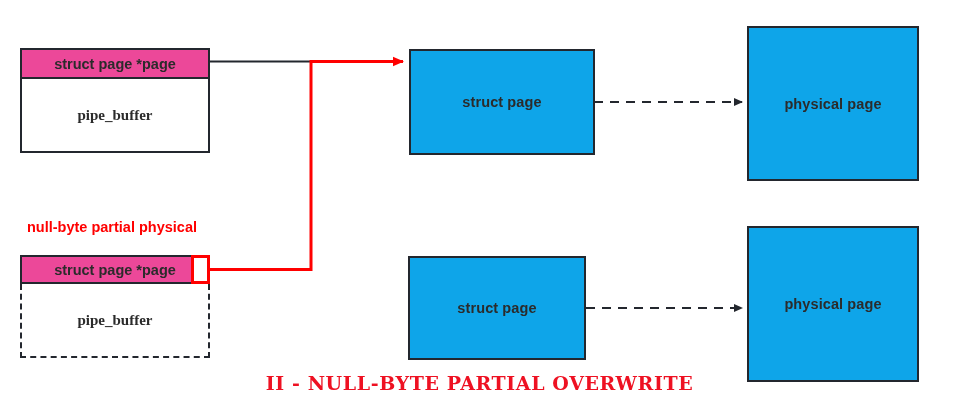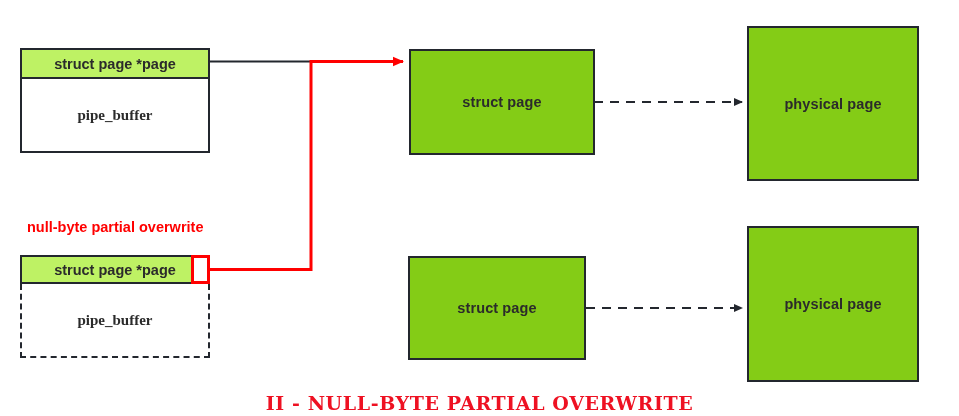--- a/index.html
+++ b/index.html
@@ -15,21 +15,21 @@
     width: 959px;
     height: 416px;
     background: #ffffff;
     overflow: hidden;
   }
 
   
   .box {
     position: absolute;
     box-sizing: border-box;
-    background: #84cc16;
+    background: #0ea5e9;
     border: 2px solid #23272e;
   }
   .box-label {
     position: absolute;
     left: 0;
     right: 0;
     text-align: center;
     font-weight: bold;
     font-size: 14.5px;
     color: #2b2b2b;
@@ -48,21 +48,21 @@
     position: absolute;
     box-sizing: border-box;
   }
   .pipebuf .hdr {
     position: absolute;
     left: 0;
     top: 0;
     width: 100%;
     box-sizing: border-box;
     border: 2px solid #23272e;
-    background: #bef264;
+    background: #ec4899;
     display: flex;
     align-items: center;
     justify-content: center;
   }
   .pipebuf .hdr span {
     font-weight: bold;
     font-size: 14.5px;
     color: #2b2b2b;
     white-space: nowrap;
   }
@@ -176,36 +176,36 @@
   </div>
 
   <div class="box plain-box" style="left:409px; top:49px; width:186px; height:106px;">
     <div class="box-label">struct page</div>
   </div>
 
   <div class="box plain-box" style="left:747px; top:26px; width:172px; height:155px;">
     <div class="box-label">physical page</div>
   </div>
 
-  <div class="annot-label" style="left:27px; top:219px;">null-byte partial overwrite</div>
+  <div class="annot-label" style="left:27px; top:219px;">null-byte partial physical</div>
 
   <div class="pipebuf dashed" style="left:20px; top:255px; width:190px; height:103px;">
     <div class="hdr" style="height:29px;">
       <span>struct page *page</span>
     </div>
     <div class="body" style="top:29px; height:74px;">
       <span>pipe_buffer</span>
     </div>
   </div>
 
   <div class="red-square" style="left:191px; top:255px; width:19px; height:29px;"></div>
 
   <div class="box plain-box" style="left:408px; top:256px; width:178px; height:104px;">
     <div class="box-label">struct page</div>
   </div>
 
   <div class="box plain-box" style="left:747px; top:226px; width:172px; height:156px;">
     <div class="box-label">physical page</div>
   </div>
 
-  <div class="caption" style="top:392px;">II - NULL-BYTE PARTIAL OVERWRITE</div>
+  <div class="caption" style="top:372px;">II - NULL-BYTE PARTIAL OVERWRITE</div>
 
 </div>
 
 </body></html>

